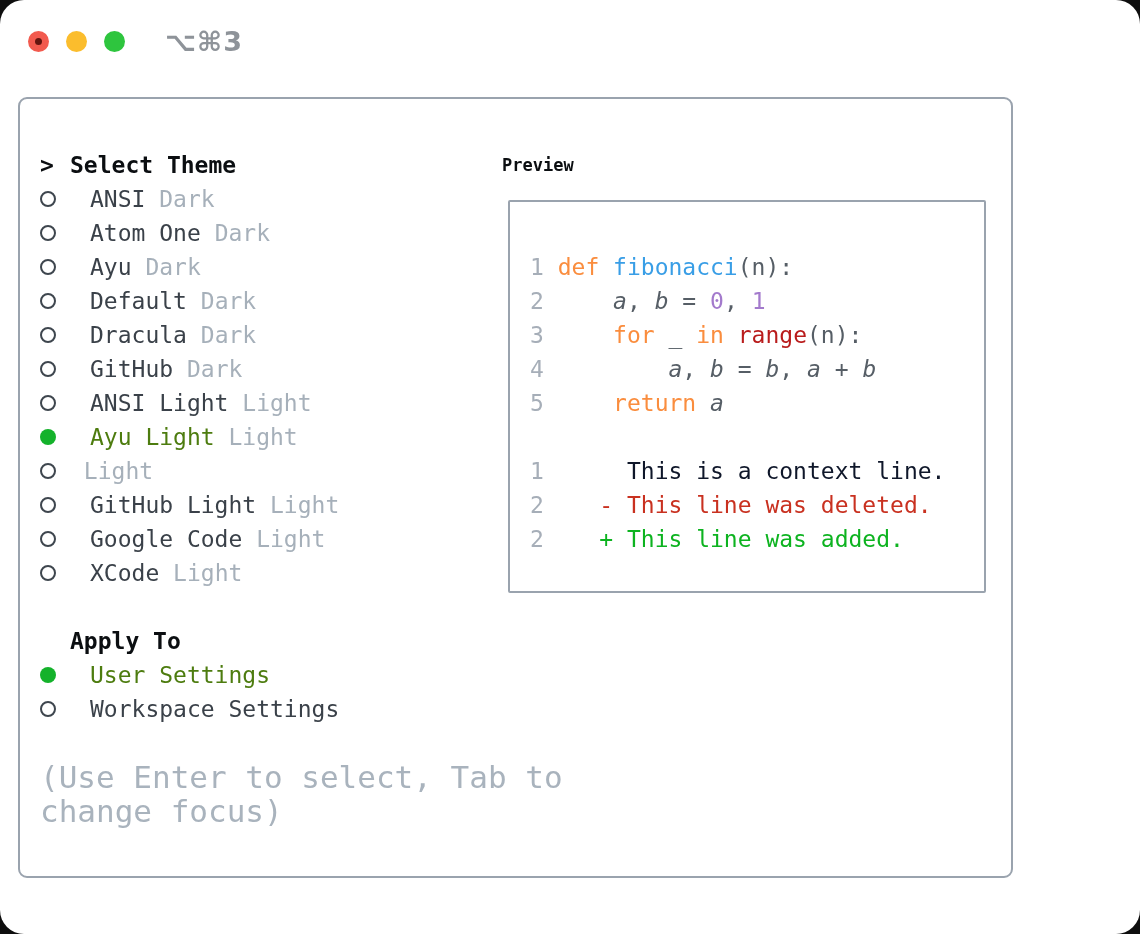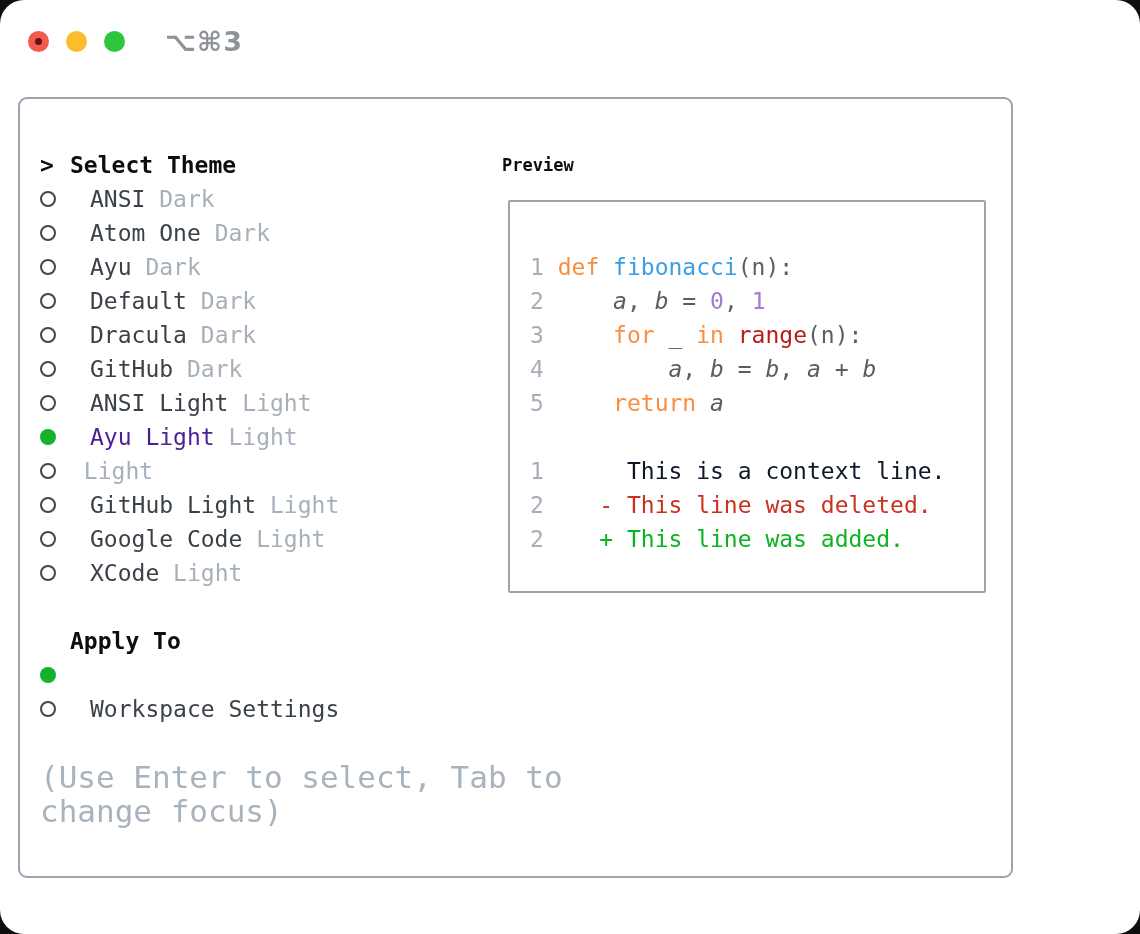--- a/index.html
+++ b/index.html
@@ -40,21 +40,21 @@
     box-sizing:border-box;background:#ffffff;
   }
   .row{height:34px;display:flex;align-items:center;font-size:23px;line-height:34px;white-space:pre;}
   .row-icon{width:46px;flex:0 0 46px;display:flex;align-items:center;padding-left:16px;box-sizing:border-box;}
   .ring{width:12px;height:12px;border-radius:50%;border:2px solid #3e464e;box-sizing:content-box;}
   .dot-sel{width:16px;height:16px;border-radius:50%;background:#14b22b;}
   .prompt{color:#0b0e11;font-weight:bold;font-size:23px;}
   .left-col{position:absolute;left:4px;top:49px;width:470px;}
   .hdr{color:#0b0e11;font-weight:bold;}
   .item-name{color:#3a4149;margin-left:20px;}
-  .item-name.selected{color:#4c1d95;}
+  .item-name.selected{color:#4d7c0f;}
   .item-variant{color:#a6b0ba;}
   .spacer{height:34px;}
   .hint{color:#a9b3bd;font-size:31px;line-height:34px;white-space:pre;padding-left:16px;}
   
   .preview-title{position:absolute;left:482px;top:49px;height:34px;display:flex;align-items:center;
     font-size:17px;font-weight:bold;color:#0b0e11;}
   .preview-box{
     position:absolute;left:488px;top:101px;
     width:478px;height:393px;
     border:2px solid #9aa3ae;border-radius:2px;
@@ -111,21 +111,21 @@
         </div>
 
       <div class="spacer"></div>
 
       <div class="row">
         <span class="row-icon"></span>
         <span class="hdr">Apply To</span>
       </div>
 
       <div>
-          <div class="row"><span class="row-icon"><span class="dot-sel"></span></span></div>
+          <div class="row"><span class="row-icon"><span class="dot-sel"></span></span><span class="item-name selected">User Settings</span></div>
           <div class="row"><span class="row-icon"><span class="ring"></span></span><span class="item-name">Workspace Settings</span></div>
         </div>
 
       <div class="spacer"></div>
 
       <div class="hint">(Use Enter to select, Tab to</div>
       <div class="hint">change focus)</div>
     </div>
 
     <div class="preview-title">Preview</div>

